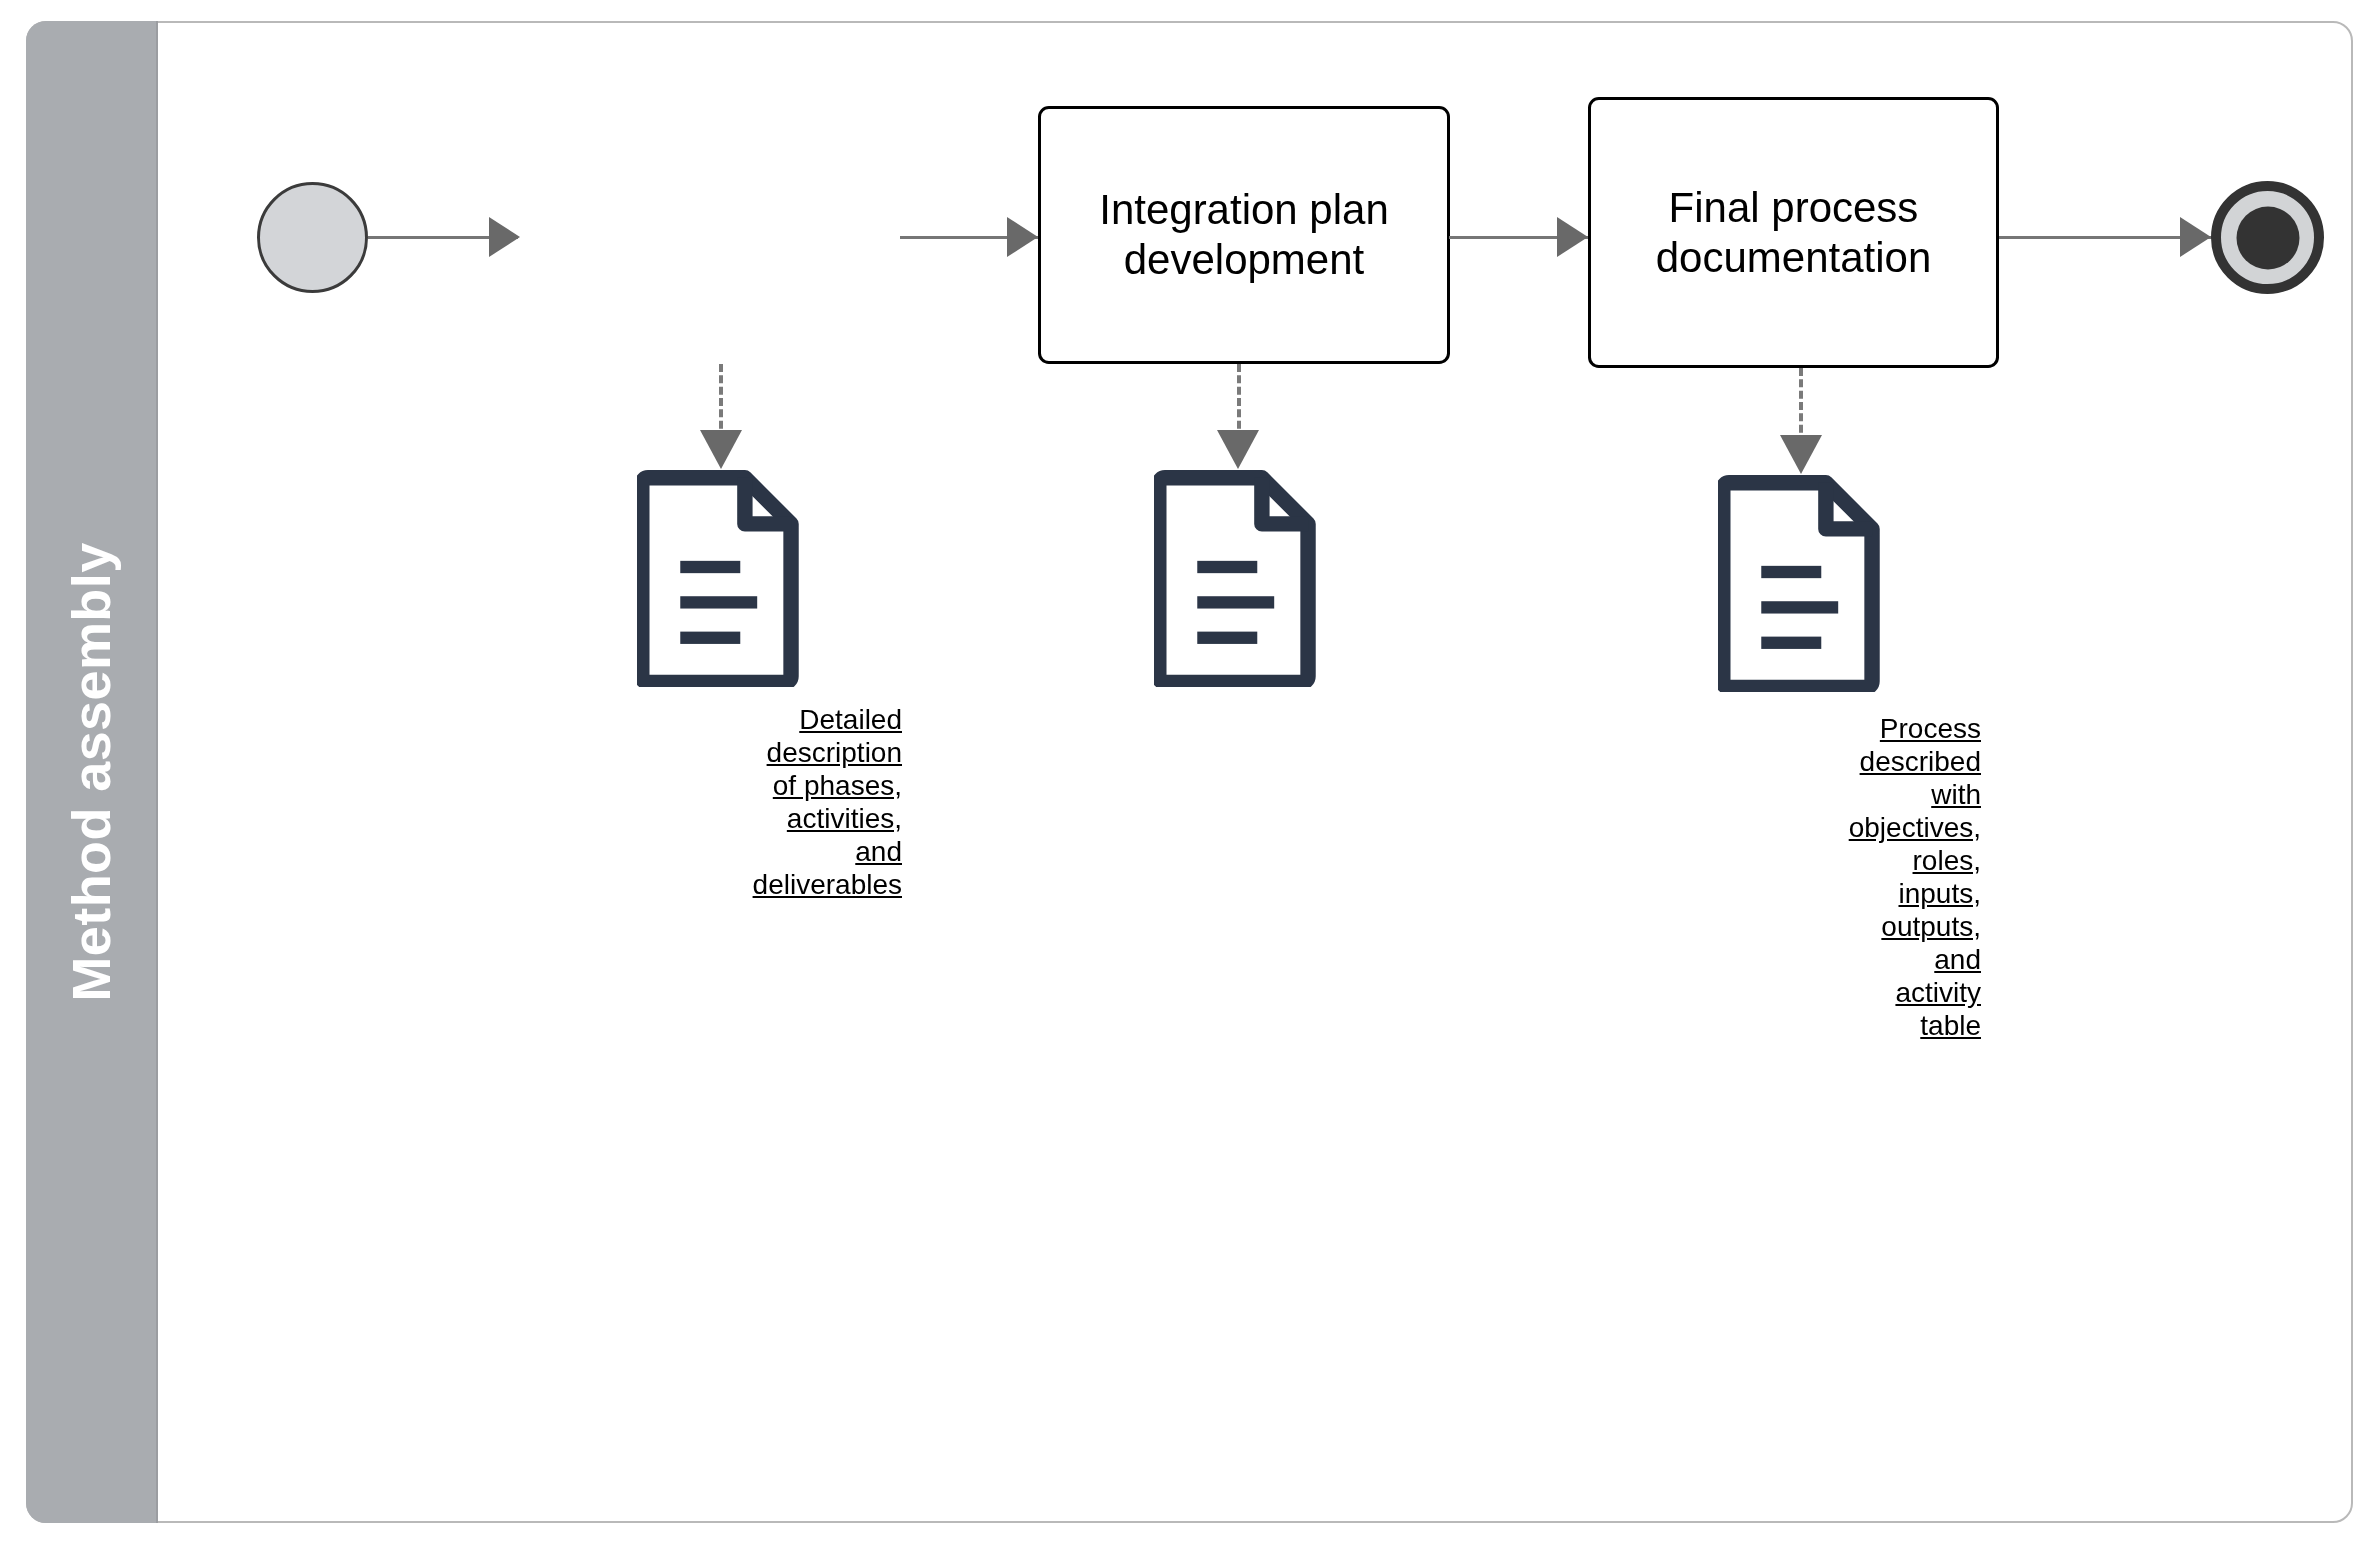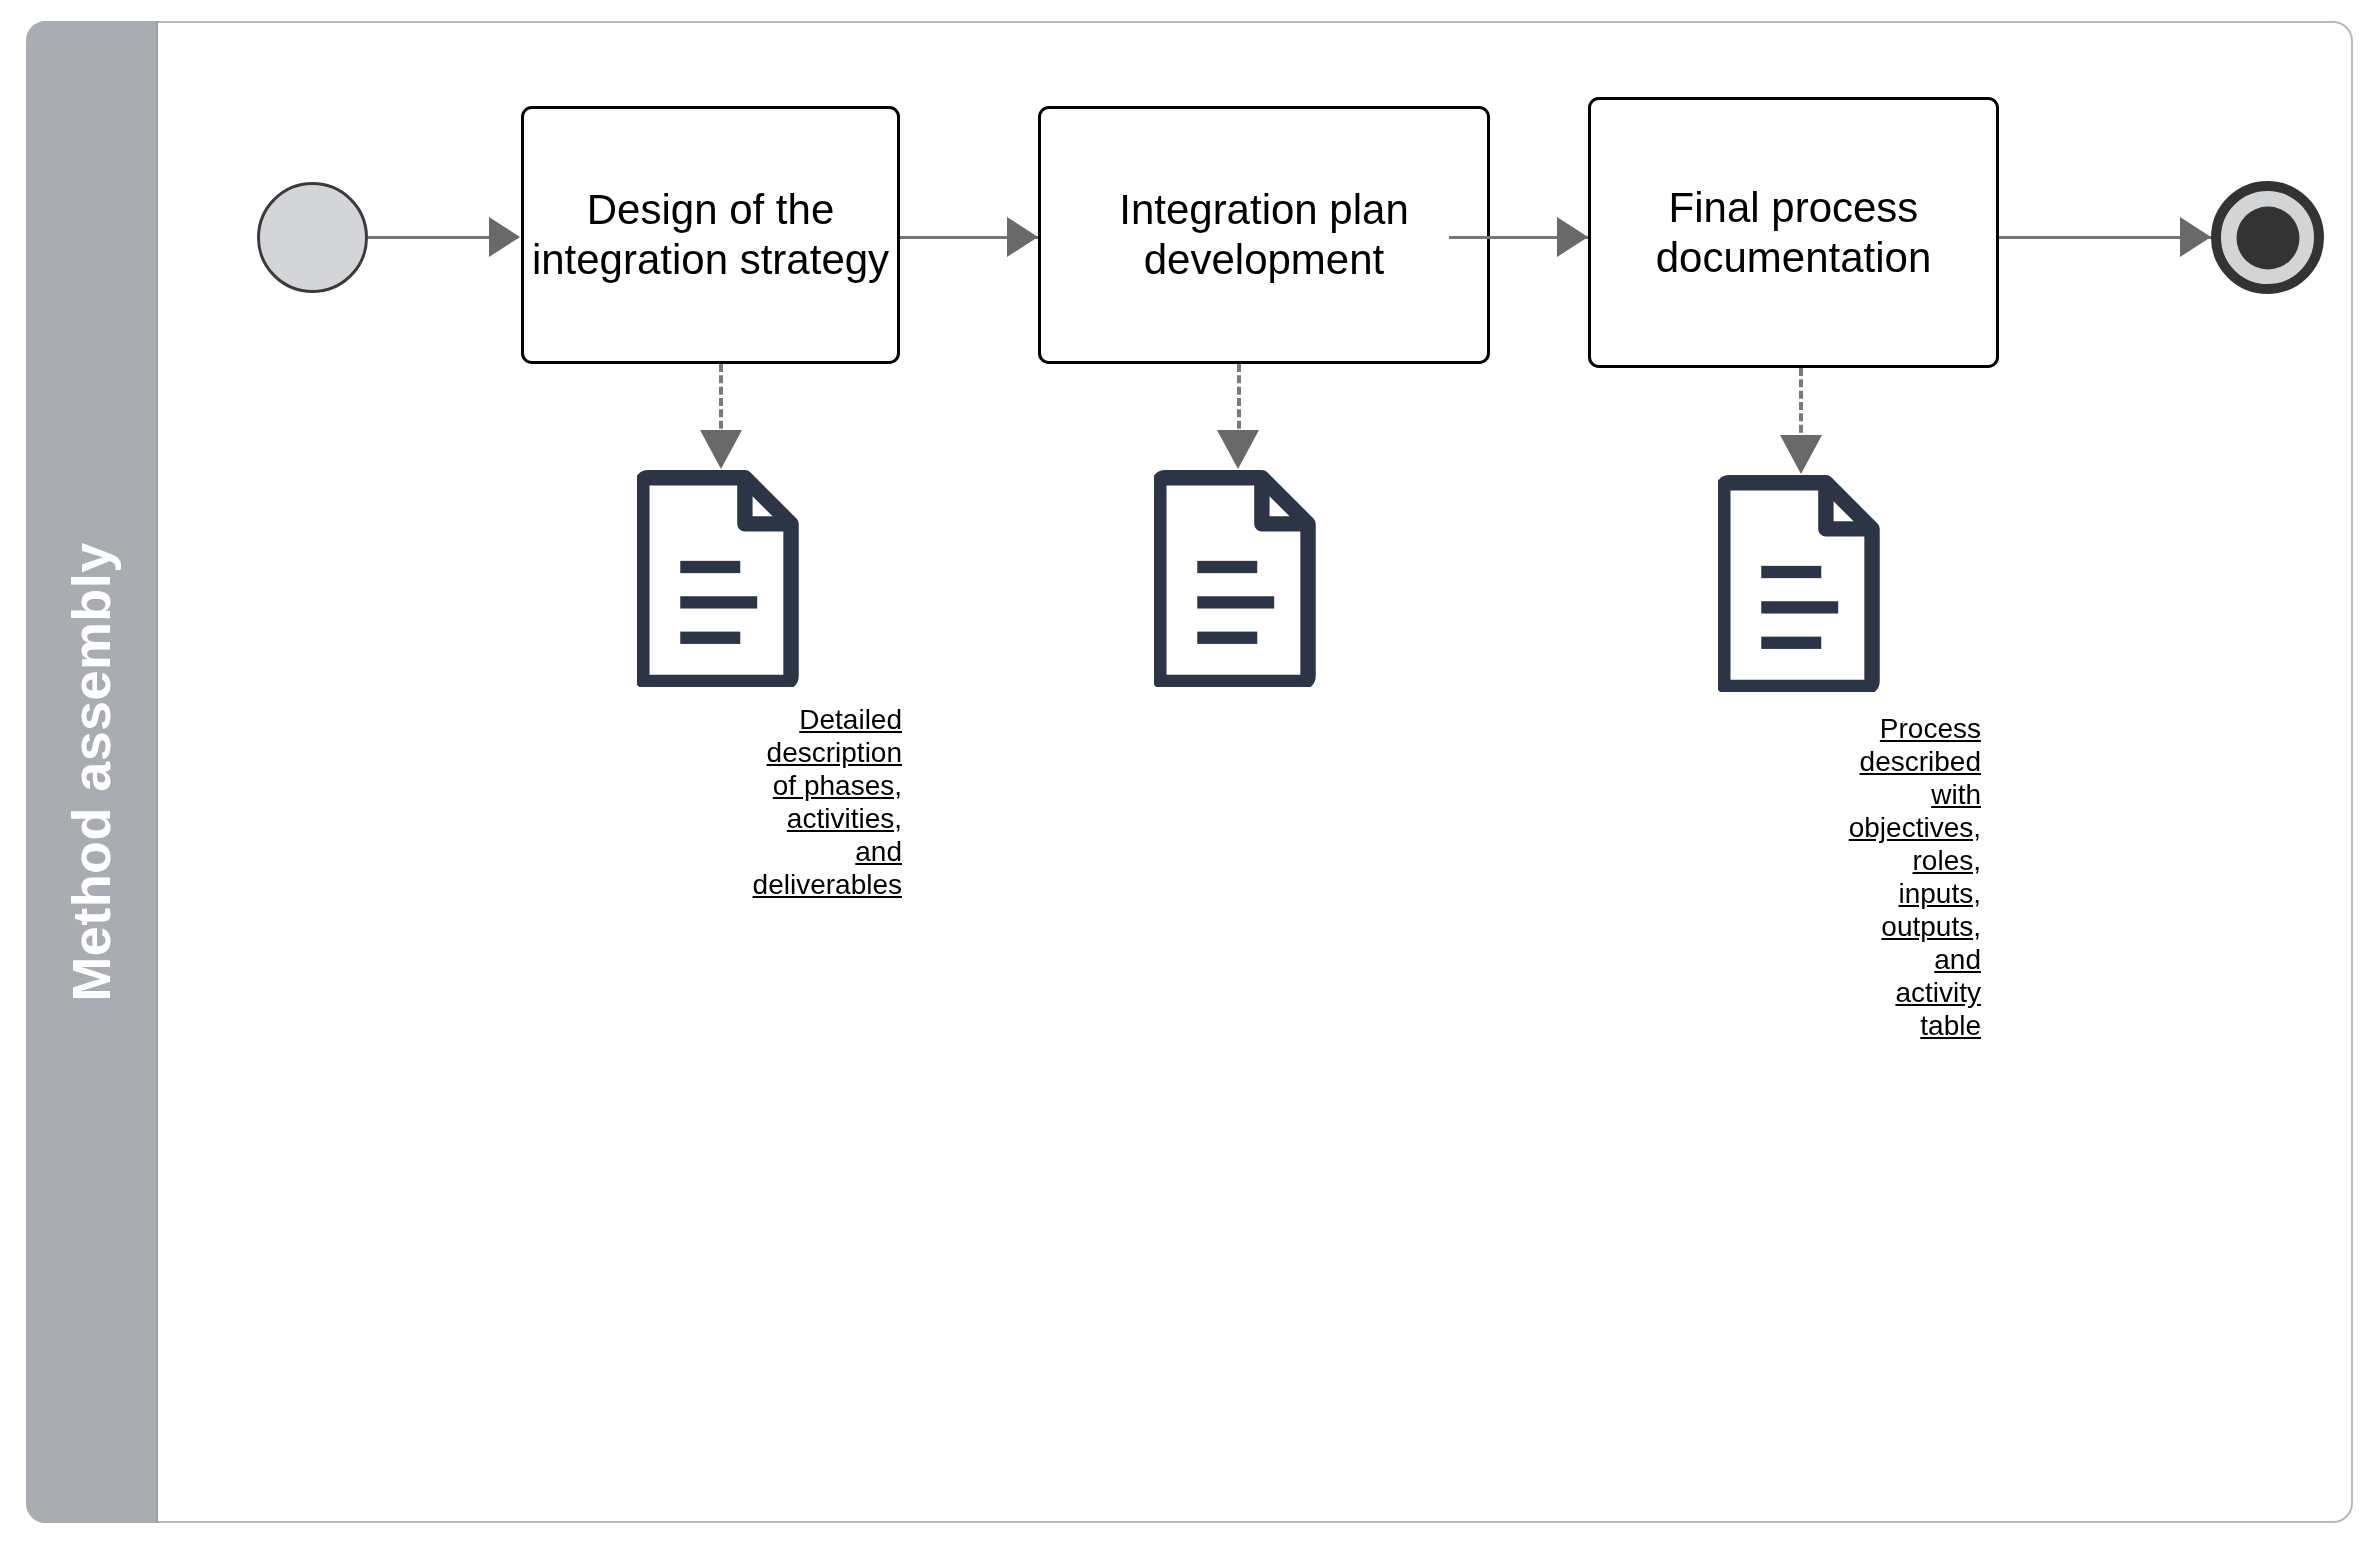--- a/index.html
+++ b/index.html
@@ -66,21 +66,21 @@
     display: flex;
     align-items: center;
     justify-content: center;
     text-align: center;
     color: #000000;
     font-size: 42px;
     line-height: 1.18;
     padding: 3.1px 7.7px;
   }
   #box-1 { left: 521px; top: 106px; width: 379px; height: 258px; }
-  #box-2 { left: 1038px; top: 106px; width: 452px; height: 258px; }
+  #box-2 { left: 1038px; top: 106px; width: 412px; height: 258px; }
   #box-3 { left: 1588px; top: 97px; width: 411px; height: 271px; }
 
   
   #start-node {
     position: absolute;
     left: 257px;
     top: 182px;
     width: 111px;
     height: 111px;
     border-radius: 50%;
@@ -187,23 +187,20 @@
 
   <div id="lane">
     <div id="lane-title">Method assembly</div>
   </div>
 
   <div id="start-node"></div>
 
   <div class="flow" id="flow-1"></div>
   <div class="flow-head" id="flow-1-head"></div>
 
-  <div class="activity-box" id="box-1">
-    <span>Design of the integration strategy</span>
-  </div>
 
   <div class="flow" id="flow-2"></div>
   <div class="flow-head" id="flow-2-head"></div>
 
   <div class="activity-box" id="box-2">
     <span>Integration plan development</span>
   </div>
 
   <div class="flow" id="flow-3"></div>
   <div class="flow-head" id="flow-3-head"></div>

